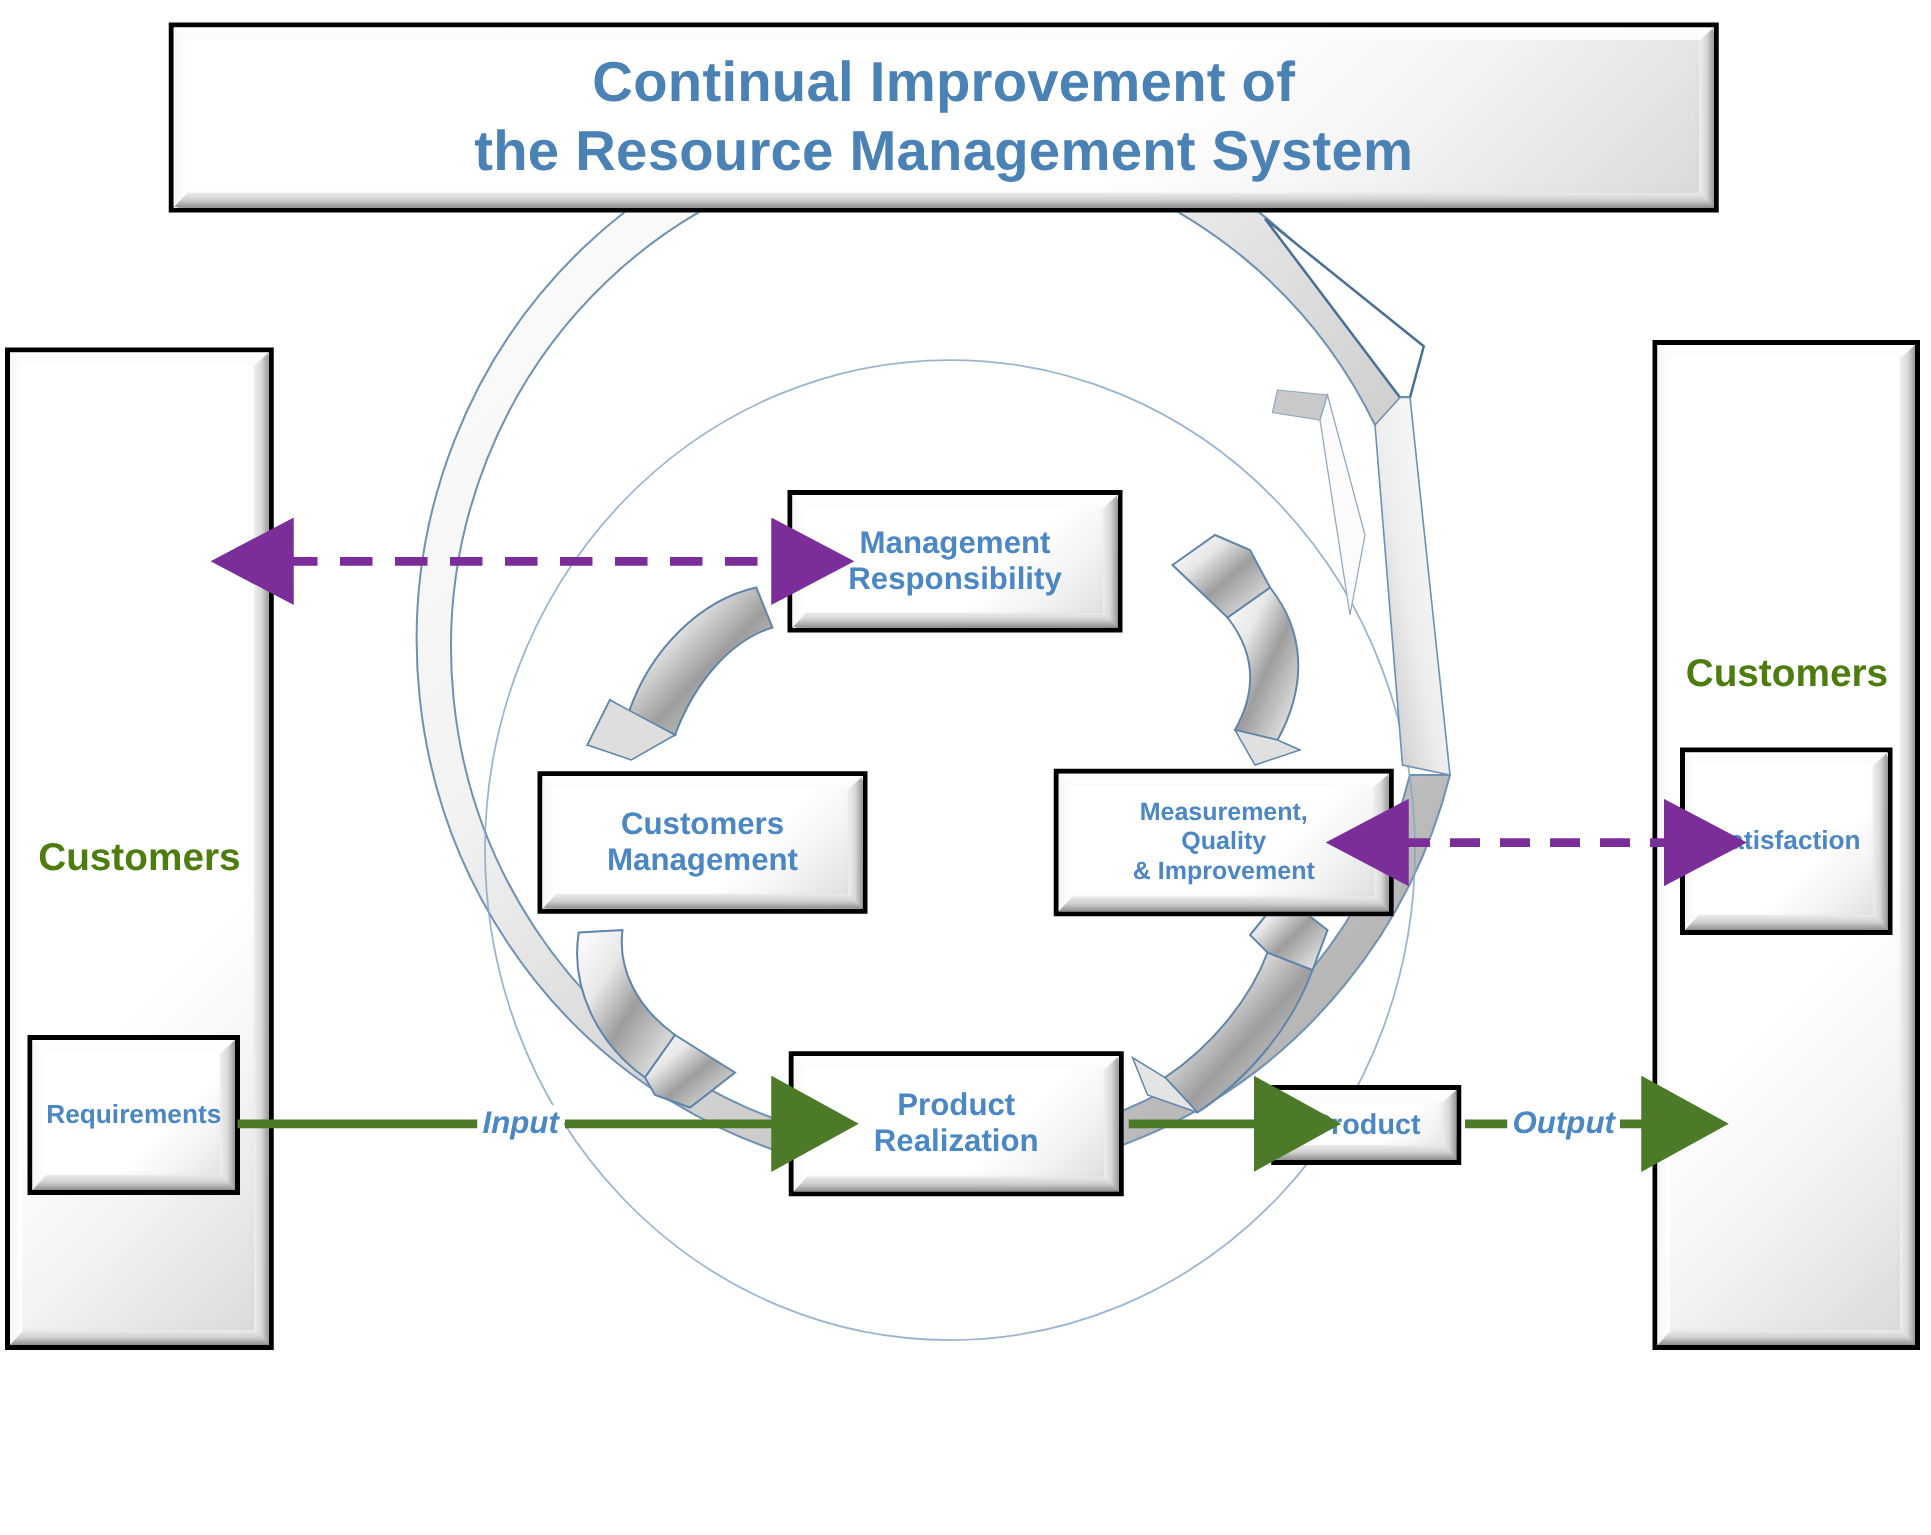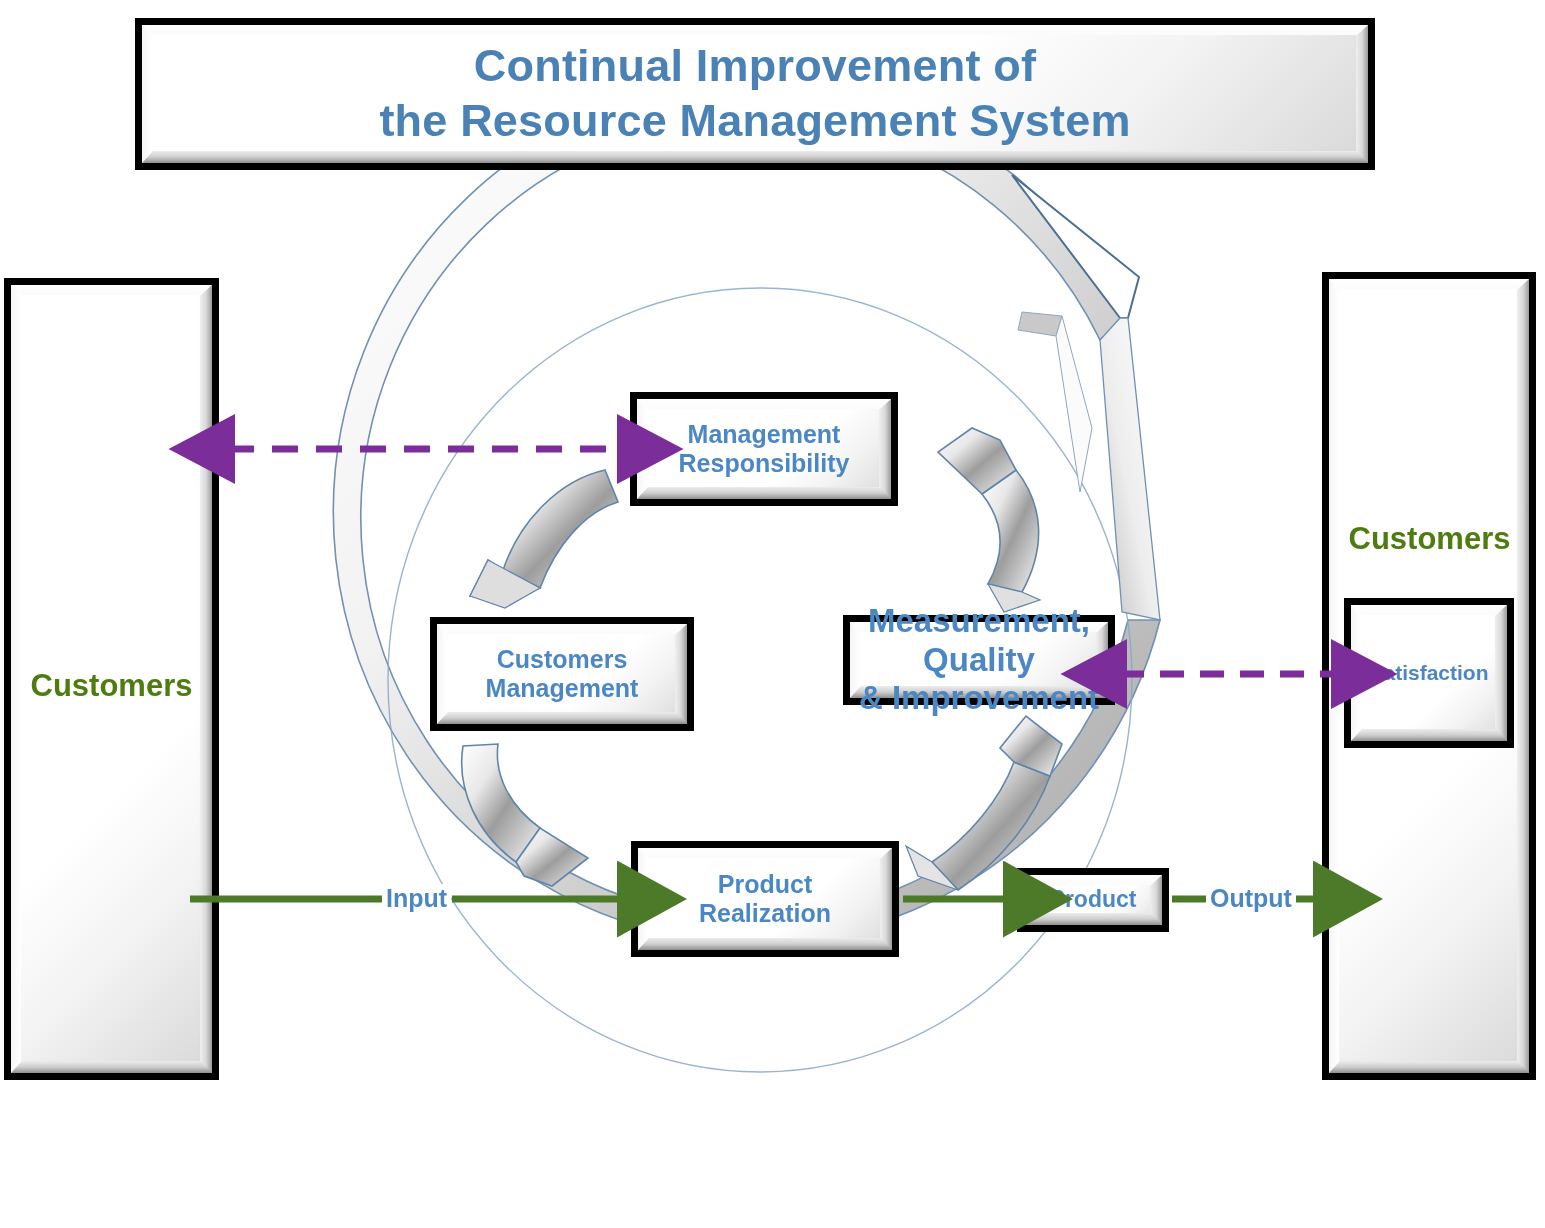--- a/index.html
+++ b/index.html
@@ -6,21 +6,21 @@
   body{
     width:1545px;height:1228px;position:relative;overflow:hidden;
     font-family:"Liberation Sans", sans-serif;
   }
   #stage{position:absolute;left:0;top:0;width:1545px;height:1228px;}
 
   
   .bevel{
     position:absolute;
     box-sizing:border-box;
-    border:7px solid #000000;
+    border:4px solid #000000;
     background:#ffffff;
     display:flex;align-items:center;justify-content:center;
     text-align:center;
     color:#4a87c4;
     font-weight:bold;
     z-index:30;
   }
   .bevel .inner{
     position:absolute;left:0;top:0;right:0;bottom:0;
     background:
@@ -69,27 +69,27 @@
   }
   #cust-left-label{left:8px;top:668px;width:207px;text-align:center;}
   #cust-right-label{left:1326px;top:521px;width:207px;text-align:center;}
 
   #req-box{left:22px;top:828px;width:170px;height:128px;font-size:21px;}
   #sat-box{left:1344px;top:598px;width:170px;height:150px;font-size:21px;}
 
   
   #mgmt-box{left:630px;top:392px;width:268px;height:114px;font-size:25px;}
   #res-box{left:430px;top:617px;width:264px;height:114px;font-size:25px;}
-  #meas-box{left:843px;top:615px;width:272px;height:90px;font-size:33px;}
+  #meas-box{left:843px;top:615px;width:272px;height:118px;font-size:20px;}
   #prod-real-box{left:631px;top:841px;width:268px;height:116px;font-size:25px;}
   #product-box{left:1017px;top:868px;width:152px;height:64px;font-size:23px;}
 
   
   .flow-label{
-    position:absolute;color:#4a87c4;font-weight:bold;
+    position:absolute;color:#4a87c4;font-weight:bold;font-style:italic;
     font-size:25px;z-index:45;background:#ffffff;padding:0 4px;
   }
   #input-label{left:382px;top:884px;}
   #output-label{left:1206px;top:884px;}
 
   
   #legend{position:absolute;left:225px;top:1088px;width:620px;height:132px;z-index:50;}
   .legend-text{
     position:absolute;color:#4a87c4;font-weight:bold;font-size:24px;white-space:nowrap;
   }
@@ -218,20 +218,30 @@
     <span class="inner"></span>
     <span class="facet">
       <span class="f-top"></span>
         <span class="f-left"></span>
       <span class="f-right"></span>
         <span class="f-bottom"></span>
     </span>
   </div>
   <div class="col-label" id="cust-right-label">Customers</div>
 
+  <div class="bevel" id="req-box">
+    <span class="inner"></span>
+    <span class="facet">
+      <span class="f-top"></span>
+        <span class="f-left"></span>
+      <span class="f-right"></span>
+        <span class="f-bottom"></span>
+    </span>
+    <span class="label">Requirements</span>
+  </div>
 
   <div class="bevel" id="sat-box">
     <span class="inner"></span>
     <span class="facet">
       <span class="f-top"></span>
         <span class="f-left"></span>
       <span class="f-right"></span>
         <span class="f-bottom"></span>
     </span>
     <span class="label">Satisfaction</span>

